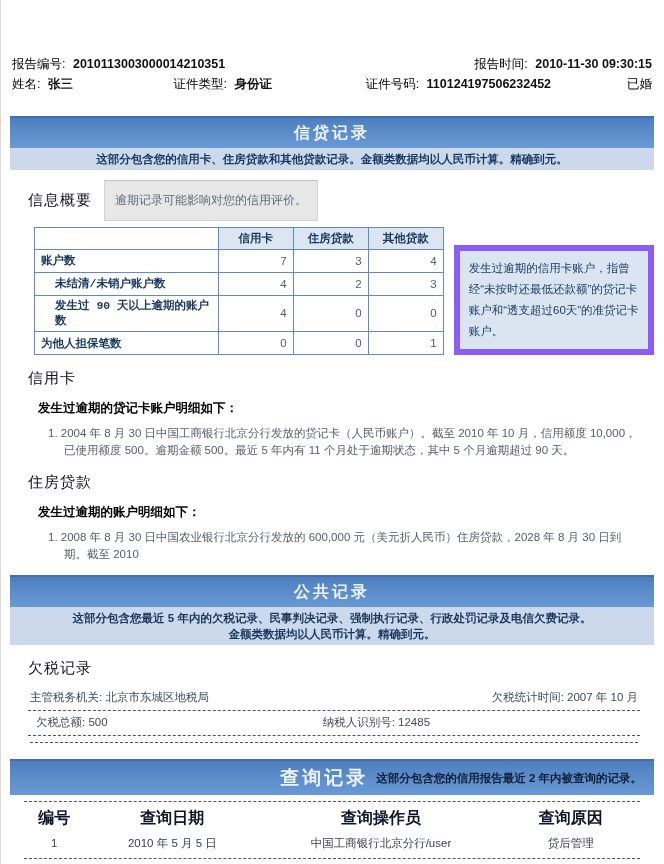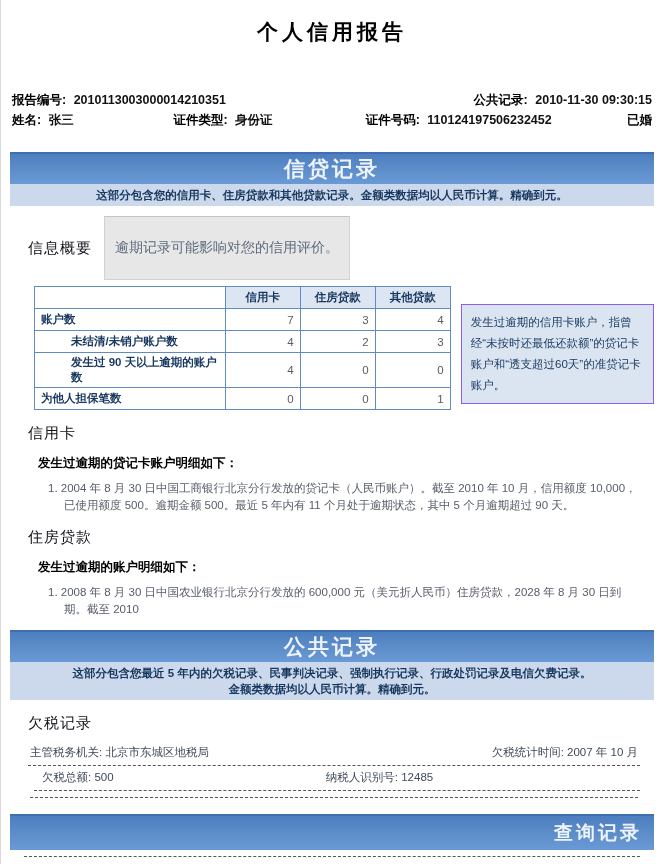--- a/index.html
+++ b/index.html
@@ -10,95 +10,94 @@
   }
   .page{padding:10px 10px 0 9px;}
   
   .doc-title{
     text-align:center;font-size:21px;font-weight:bold;color:#000;
     letter-spacing:4px;margin:8px 0 0 0;
   }
   .meta{margin-top:44px;font-size:12.5px;}
   .meta-row{display:flex;justify-content:space-between;line-height:20px;padding:0 2px;}
   .meta-row2{display:grid;grid-template-columns:1.05fr 1.25fr 1.7fr auto;line-height:20px;padding:0 2px;}
-  .lab{font-weight:bold;color:#000;}
+  .lab{font-weight:normal;color:#000;}
   .val{font-weight:600;color:#111;margin-left:4px;}
   
   .band{margin-top:22px;}
   .band-bar{
     height:30px;display:flex;align-items:center;justify-content:center;
     background:linear-gradient(to bottom,#4c7ec0 0%,#5b8cc8 45%,#6a9ad5 100%);
     border-top:2px solid #3f6fae;
   }
-  .band-bar .band-title{color:#eef3fb;font-size:21px;font-weight:bold;letter-spacing:3px;}
+  .band-bar .band-title{color:#eef3fb;font-size:16px;font-weight:bold;letter-spacing:3px;}
   .band-sub{
     background:var(--band-light,#ccd9ec);color:var(--navy,#17375e);
     font-size:11.5px;font-weight:bold;text-align:center;padding:3px 4px;line-height:16px;
   }
   
   .summary-line{display:flex;align-items:center;margin:10px 0 6px 18px;}
   .h2{font-size:15px;font-weight:normal;color:#101018;letter-spacing:1px;}
   .tip{
     background:#e7e7e7;border:1px solid #d2d2d2;border-top-color:#c4c4c4;
-    color:#5d6b7c;font-size:14px;padding:22px 10px;margin-left:12px;
+    color:#5d6b7c;font-size:12px;padding:11px 10px;margin-left:12px;
   }
   
   .table-wrap{display:flex;margin:2px 0 0 24px;}
   table.summary{border-collapse:collapse;width:428px;font-size:11.5px;}
   table.summary th,table.summary td{
     border:1px solid var(--tbl-border,#5e8bc4);padding:2px 6px;height:17px;
   }
   table.summary th{background:var(--hdr-bg,#dce6f2);color:var(--navy,#17375e);font-weight:bold;text-align:center;}
   table.summary th.blank{background:#fff;}
   table.summary td.lbl{font-weight:bold;color:var(--navy,#17375e);}
-  table.summary td.lbl.ind{padding-left:36px;}
+  table.summary td.lbl.ind{padding-left:20px;font-family:Liberation Mono, monospace;}
   table.summary td.num{text-align:right;color:#555c66;width:62px;}
   .side-note{
     width:178px;margin-left:10px;margin-top:18px;align-self:flex-start;
-    background:var(--note-bg,#dbe5f2);border:1px solid #8b5cf6;
+    background:var(--note-bg,#dbe5f2);border:6px solid #8b5cf6;
     color:var(--navy,#17375e);font-size:11.5px;line-height:21px;padding:7px 9px;
   }
   
   .h2.block{margin:14px 0 0 18px;}
   .intro{font-size:12.5px;font-weight:bold;color:#000;margin:12px 0 0 28px;}
   .detail-item{
     font-size:11.5px;color:#565d68;line-height:17px;
     margin:8px 10px 0 38px;padding-left:16px;text-indent:-16px;
   }
   
   .tax-rows{margin:8px 14px 0 18px;font-size:11.5px;color:#3f4a5a;}
   .tax-row{display:flex;justify-content:space-between;padding:4px 2px 5px 2px;border-bottom:1px dashed #555;}
-  .tax-row2{display:grid;grid-template-columns:1fr 1.1fr;padding:4px 2px 5px 8px;border-bottom:1px dashed #555;margin-left:6px;}
+  .tax-row2{display:grid;grid-template-columns:1fr 1.1fr;padding:4px 2px 5px 8px;border-bottom:1px dashed #555;}
   .tax-extra-line{border-bottom:1px dashed #555;height:6px;margin:0 2px;}
   
   .band-bar.query{height:34px;justify-content:flex-end;padding-right:12px;border-top-width:2px;}
   .band-bar.query .band-title{font-size:19px;}
   .band-bar.query .band-note{color:#0d1d38;font-size:11.5px;font-weight:bold;margin-left:8px;}
   
   .qt-wrap{margin:6px 14px 0 14px;border-top:1px dashed #555;border-bottom:1px dashed #555;padding:2px 0 4px 0;}
   table.query{border-collapse:collapse;width:100%;font-size:11.5px;}
   table.query th{font-size:16px;font-weight:bold;color:#0d1526;padding:4px 2px;text-align:center;}
   table.query td{color:#39404d;padding:3px 2px;text-align:center;line-height:15px;}
   table.query .c0{width:60px;} table.query .c1{width:185px;} table.query .c2{width:255px;} table.query .c3{width:145px;}
 </style>
 </head>
 <body>
 
 <div class="page">
 
-  <div class="doc-title">个人信用报告</div>
 
   <div class="meta">
     <div class="meta-row">
       <div>
         <span class="lab">报告编号:</span>
         <span class="val">2010113003000014210351</span>
       </div>
       <div>
-        <span class="lab">公共记录:</span>
+        <span class="lab">报告时间:</span>
         <span class="val">2010-11-30 09:30:15</span>
       </div>
     </div>
     <div class="meta-row2">
       <div>
         <span class="lab">姓名:</span>
         <span class="val">张三</span>
       </div>
       <div>
         <span class="lab">证件类型:</span>
@@ -205,20 +204,21 @@
         <span>纳税人识别号:</span>
         <span>12485</span>
       </div>
     </div>
     <div class="tax-extra-line"></div>
   </div>
 
   <div class="band" style="margin-top:16px;">
     <div class="band-bar query">
       <span class="band-title">查询记录</span>
+      <span class="band-note">这部分包含您的信用报告最近 2 年内被查询的记录。</span>
     </div>
   </div>
 
   <div class="qt-wrap">
     <table class="query">
       <thead>
         <tr>
           <th class="c0">编号</th>
           <th class="c1">查询日期</th>
           <th class="c2">查询操作员</th>

